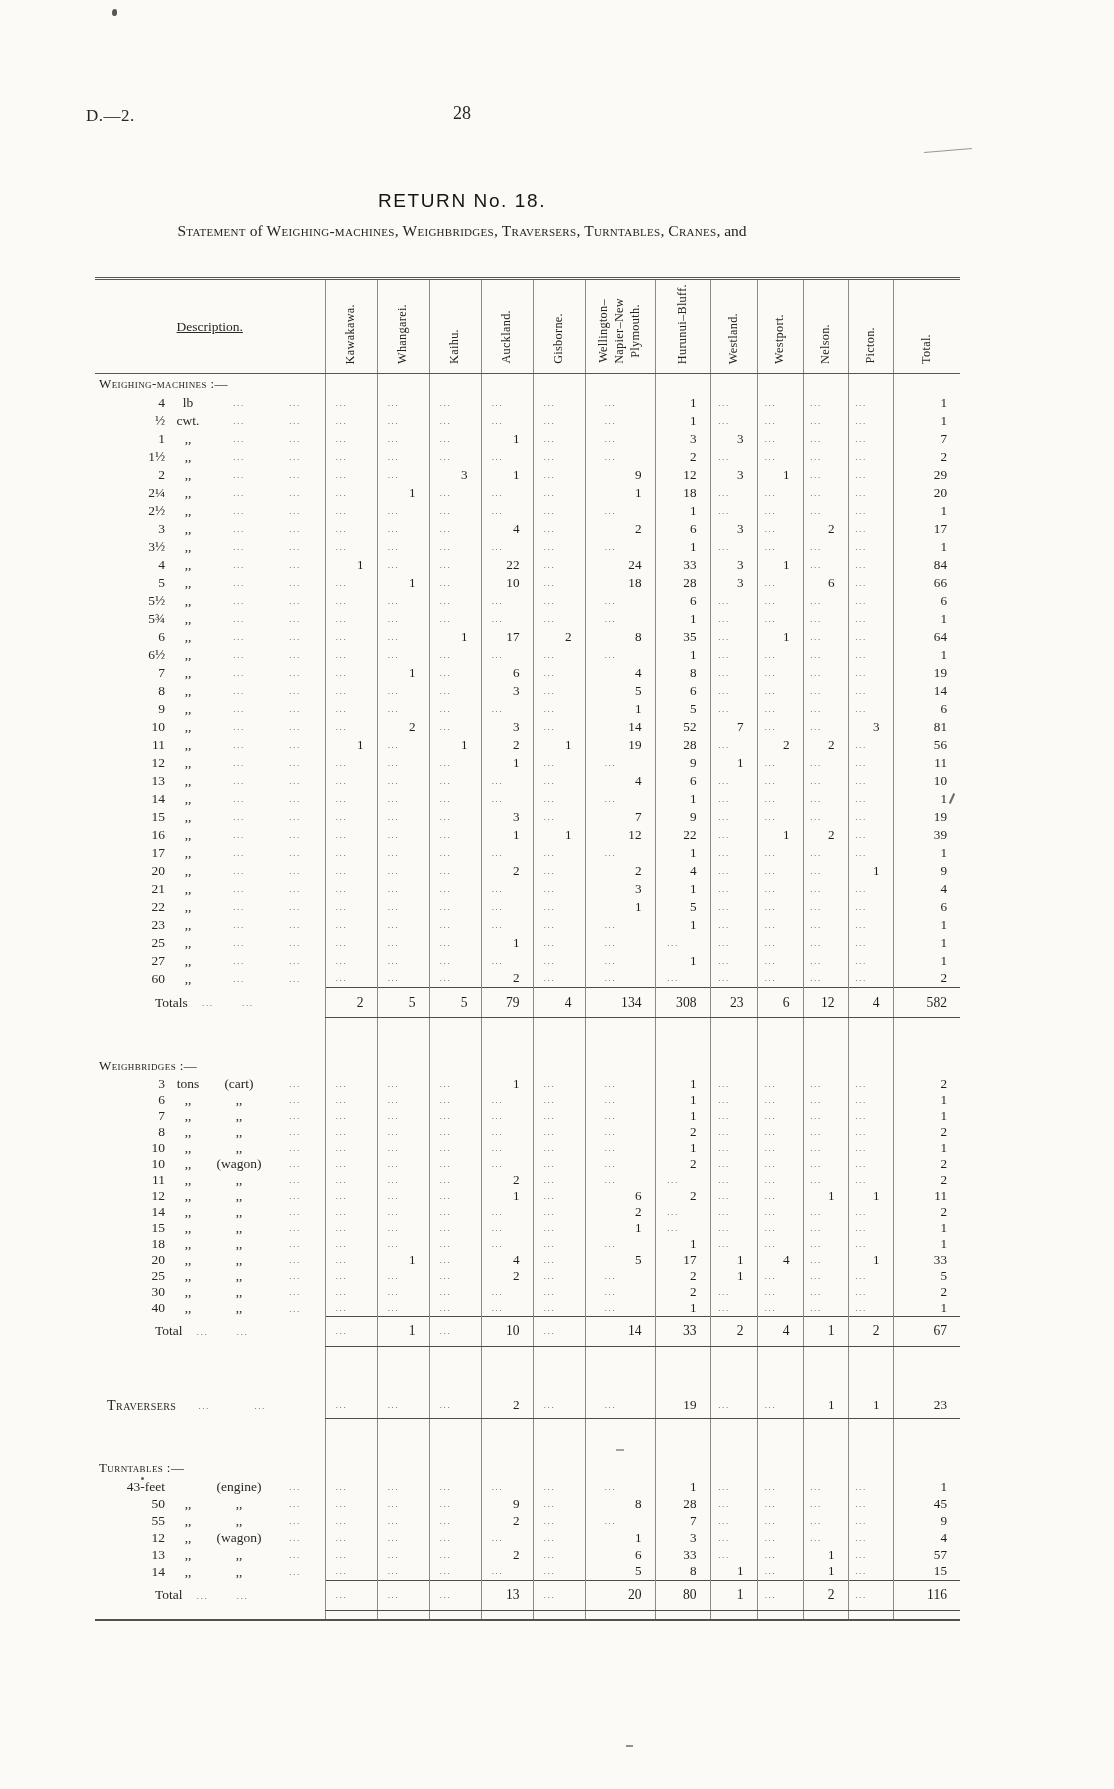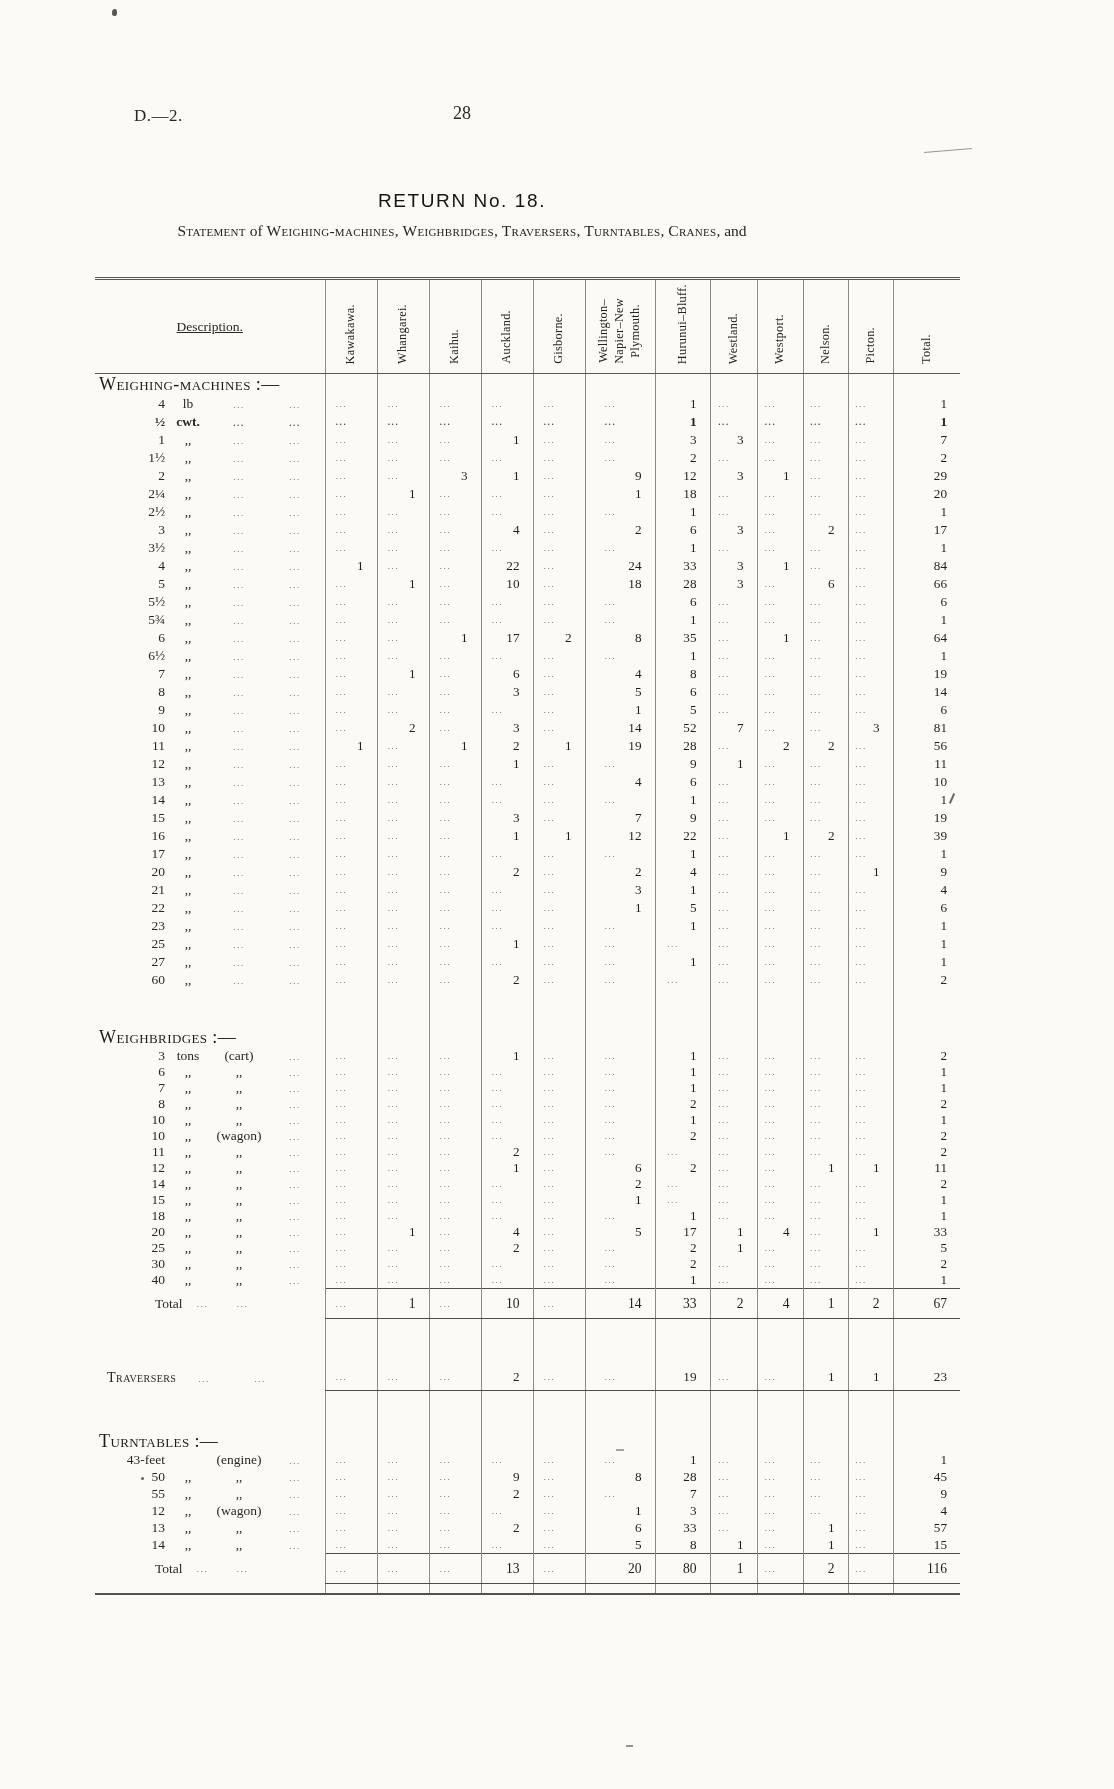--- a/index.html
+++ b/index.html
@@ -4,21 +4,21 @@
 <style>
   html,body{margin:0;padding:0;}
   body{
     width:1114px;height:1789px;position:relative;
     background:#fbfaf7;
     font-family:"Liberation Serif","DejaVu Serif",serif;
     color:#2a2722;overflow:hidden;
   }
   .abs{position:absolute;}
   
-  #doc-ref{left:86px;top:106px;font-size:17px;letter-spacing:.5px;margin-left:48px;}
+  #doc-ref{left:86px;top:106px;font-size:17px;letter-spacing:.5px;}
   #page-num{left:440px;top:103px;width:44px;text-align:center;font-size:18px;}
   
   #title-block{left:57px;top:190px;width:810px;text-align:center;}
   #return-line{font-family:"Liberation Sans","DejaVu Sans",sans-serif;font-size:19px;letter-spacing:1.6px;color:#17150f;}
   #statement{margin-top:8px;font-size:15.5px;line-height:1.42;color:#26231e;}
   .sc2{font-variant:small-caps;letter-spacing:.3px;}
   
   #ret-table-wrap{left:95px;top:277px;width:870px;}
   table{table-layout:fixed;width:865px;border-collapse:collapse;}
   col.c-desc{width:230px;}
@@ -39,21 +39,21 @@
   .vh{display:inline-block;writing-mode:vertical-rl;transform:rotate(180deg);
       white-space:pre-line;font-size:12.3px;line-height:1.3;letter-spacing:.3px;color:#26231e;}
   td{padding:0;vertical-align:middle;}
   td.num{border-left:1px solid #8d8a83;text-align:right;padding-right:13px;
          font-size:13.2px;color:#211e19;overflow:hidden;white-space:nowrap;}
   td.desc{overflow:hidden;white-space:nowrap;font-size:13.5px;}
   .dots{display:block;text-align:center;font-size:9px;letter-spacing:1.6px;color:#4d4941;margin-right:6px;}
   tr.total-row td.num{border-top:1px solid #504c45;border-bottom:1px solid #504c45;font-size:13.6px;}
   tr.rule-b td.num{border-bottom:1px solid #504c45;}
   tr.final td{border-bottom:2px solid #55514a;}
-  .sec-heading{font-variant:small-caps;font-size:18px;letter-spacing:.4px;padding-left:4px;color:#1f1c17;}
+  .sec-heading{font-variant:small-caps;font-size:13px;letter-spacing:.4px;padding-left:4px;color:#1f1c17;}
   .q{display:inline-block;min-width:40px;text-align:right;}
   .u{display:inline-block;min-width:46px;text-align:center;}
   .u2{display:inline-block;min-width:56px;text-align:center;}
   .ld{display:inline-block;width:56px;vertical-align:middle;}
   .ld .dots{margin-right:0;}
   .desc-pad{padding-left:30px;}
   .tot-label{display:inline-block;padding-left:60px;}
   .trav-label{font-variant:small-caps;font-size:14.2px;letter-spacing:.4px;padding-left:12px;}
   
   .artifact{position:absolute;background:#3d3a34;}
@@ -157,21 +157,21 @@
             <span class="dots">...</span>
           </td>
           <td class="num">
             <span class="dots">...</span>
           </td>
           <td class="num">
             <span class="dots">...</span>
           </td>
           <td class="num">1</td>
         </tr>
-        <tr style="height: 18px; font-weight: bold;">
+        <tr style="height: 18px;">
           <td class="desc desc-pad"><span class="q">½</span><span class="u">cwt.</span><span class="ld"><span class="dots">...</span></span><span class="ld"><span class="dots">...</span></span></td>
           <td class="num">
             <span class="dots">...</span>
           </td>
           <td class="num">
             <span class="dots">...</span>
           </td>
           <td class="num">
             <span class="dots">...</span>
           </td>
@@ -1154,20 +1154,35 @@
           <td class="num">
             <span class="dots">...</span>
           </td>
           <td class="num">
             <span class="dots">...</span>
           </td>
           <td class="num">
             <span class="dots">...</span>
           </td>
           <td class="num">2</td>
+        </tr>
+        <tr class="total-row" style="height: 30px;">
+          <td class="desc"><span class="tot-label">Totals</span><span class="ld" style="width: 40px;"><span class="dots">...</span></span><span class="ld" style="width: 40px;"><span class="dots">...</span></span></td>
+          <td class="num">2</td>
+          <td class="num">5</td>
+          <td class="num">5</td>
+          <td class="num">79</td>
+          <td class="num">4</td>
+          <td class="num">134</td>
+          <td class="num">308</td>
+          <td class="num">23</td>
+          <td class="num">6</td>
+          <td class="num">12</td>
+          <td class="num">4</td>
+          <td class="num">582</td>
         </tr>
         <tr class="spacer" style="height: 38px;">
           <td class="desc"></td>
           <td class="num"></td>
           <td class="num"></td>
           <td class="num"></td>
           <td class="num"></td>
           <td class="num"></td>
           <td class="num"></td>
           <td class="num"></td>

